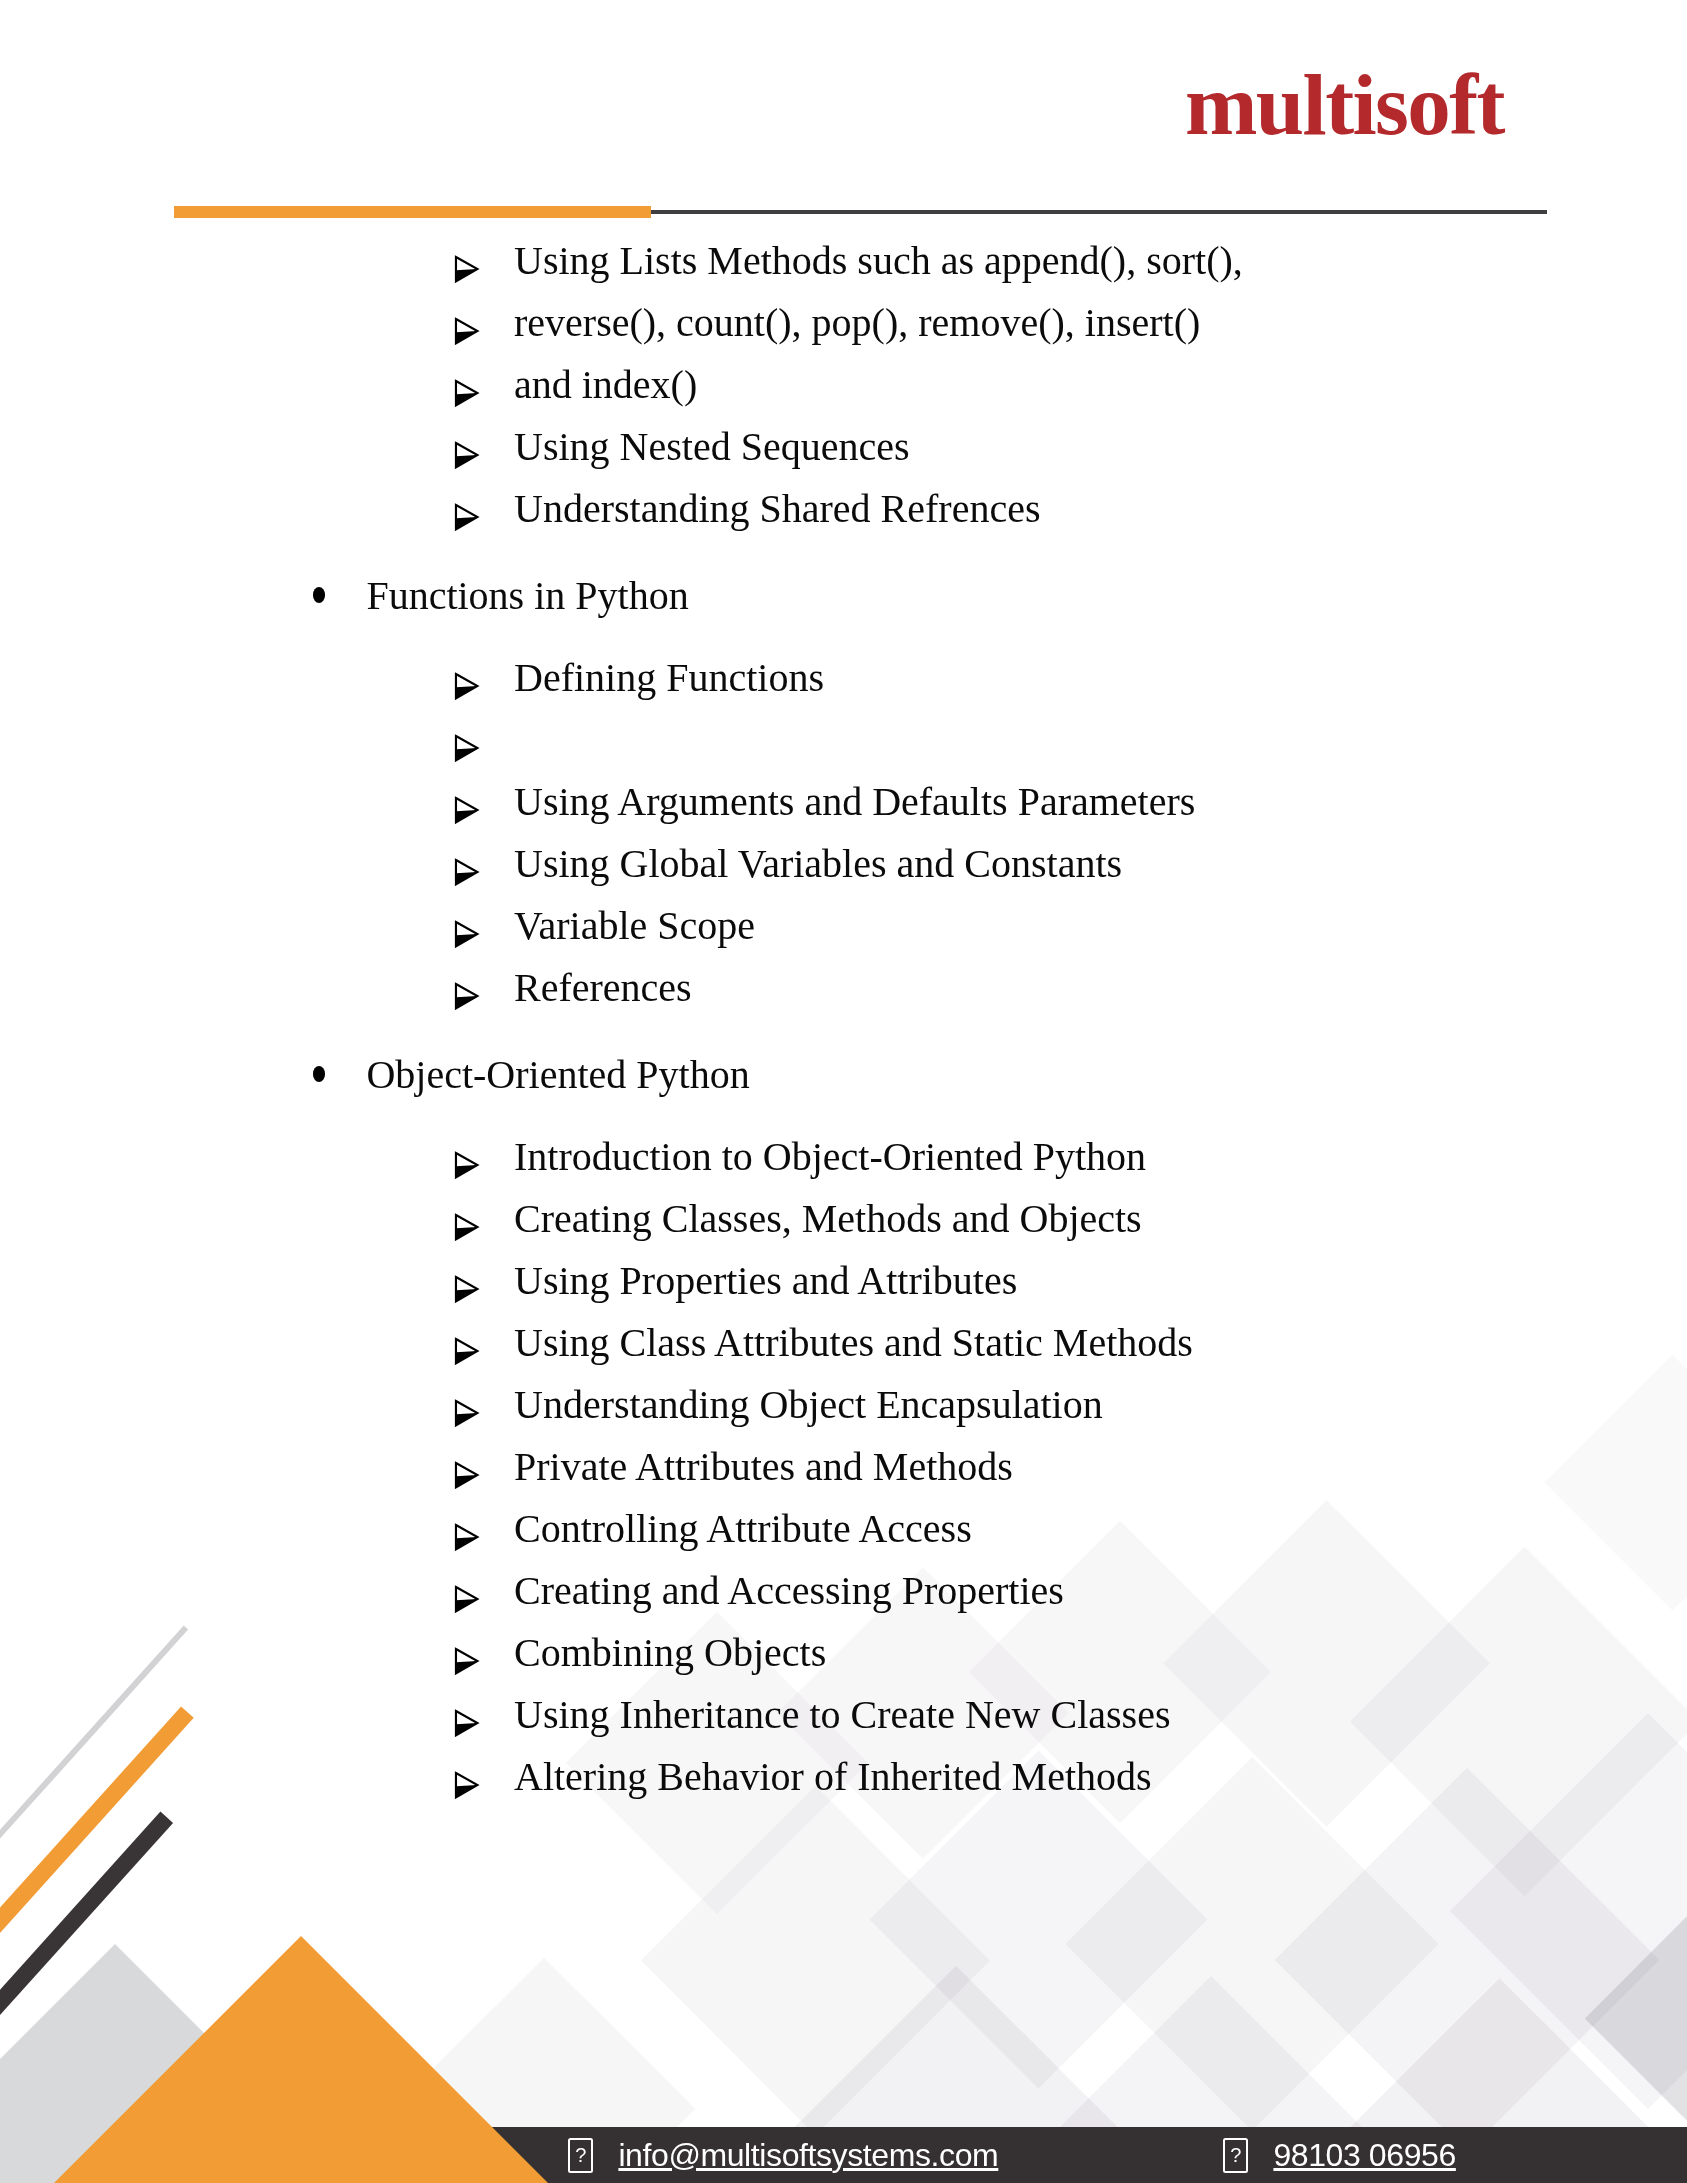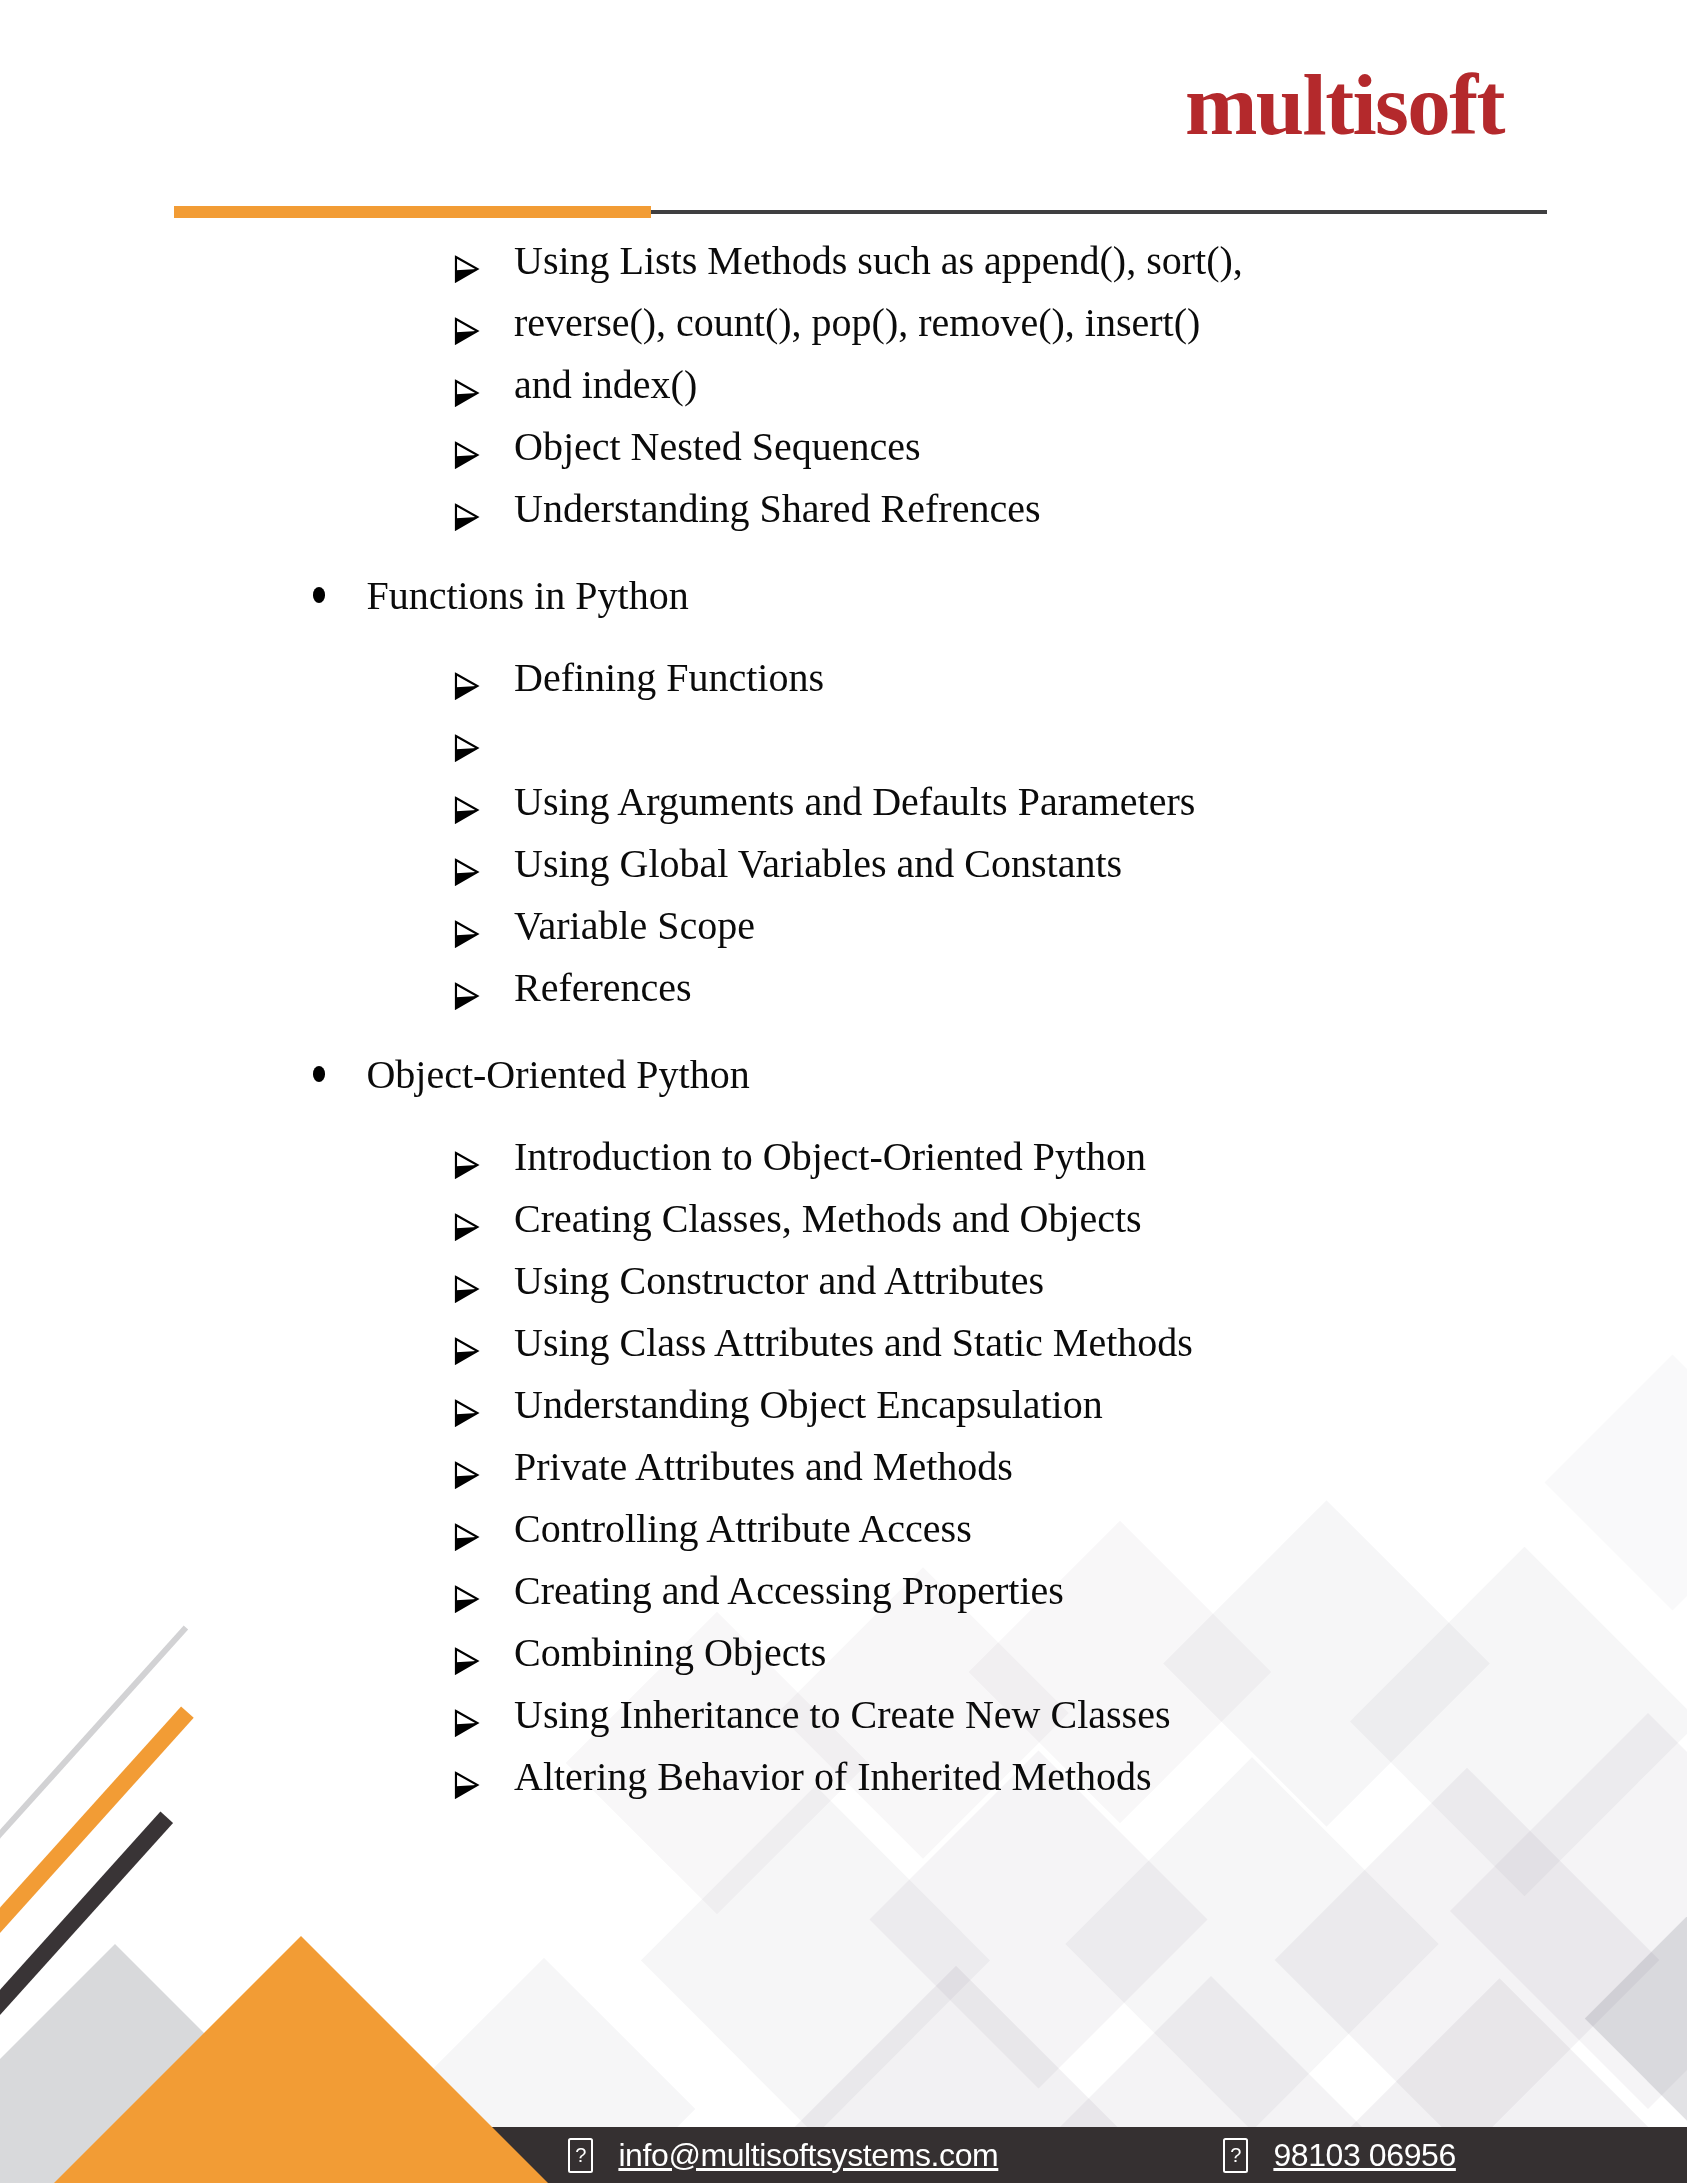--- a/index.html
+++ b/index.html
@@ -118,21 +118,21 @@
             <path d="M1.3 1.2 L14.3 8.5 L1.3 16 Z" fill="#ffffff" stroke="#000000" stroke-width="1.3"></path>
             <path d="M1.3 9.2 L14.3 8.5 L1.3 16 Z" fill="#000000"></path>
           </svg></span>
         <span>and index()</span>
       </div>
       <div class="row arrow">
         <span class="arrow-ic"><svg viewBox="0 0 16 17" width="28" height="28">
             <path d="M1.3 1.2 L14.3 8.5 L1.3 16 Z" fill="#ffffff" stroke="#000000" stroke-width="1.3"></path>
             <path d="M1.3 9.2 L14.3 8.5 L1.3 16 Z" fill="#000000"></path>
           </svg></span>
-        <span>Object Nested Sequences</span>
+        <span>Using Nested Sequences</span>
       </div>
       <div class="row arrow">
         <span class="arrow-ic"><svg viewBox="0 0 16 17" width="28" height="28">
             <path d="M1.3 1.2 L14.3 8.5 L1.3 16 Z" fill="#ffffff" stroke="#000000" stroke-width="1.3"></path>
             <path d="M1.3 9.2 L14.3 8.5 L1.3 16 Z" fill="#000000"></path>
           </svg></span>
         <span>Understanding Shared Refrences</span>
       </div>
       <div class="row heading">
         <span class="dot"></span>
@@ -195,21 +195,21 @@
             <path d="M1.3 1.2 L14.3 8.5 L1.3 16 Z" fill="#ffffff" stroke="#000000" stroke-width="1.3"></path>
             <path d="M1.3 9.2 L14.3 8.5 L1.3 16 Z" fill="#000000"></path>
           </svg></span>
         <span>Creating Classes, Methods and Objects</span>
       </div>
       <div class="row arrow">
         <span class="arrow-ic"><svg viewBox="0 0 16 17" width="28" height="28">
             <path d="M1.3 1.2 L14.3 8.5 L1.3 16 Z" fill="#ffffff" stroke="#000000" stroke-width="1.3"></path>
             <path d="M1.3 9.2 L14.3 8.5 L1.3 16 Z" fill="#000000"></path>
           </svg></span>
-        <span>Using Constructor and Attributes</span>
+        <span>Using Properties and Attributes</span>
       </div>
       <div class="row arrow">
         <span class="arrow-ic"><svg viewBox="0 0 16 17" width="28" height="28">
             <path d="M1.3 1.2 L14.3 8.5 L1.3 16 Z" fill="#ffffff" stroke="#000000" stroke-width="1.3"></path>
             <path d="M1.3 9.2 L14.3 8.5 L1.3 16 Z" fill="#000000"></path>
           </svg></span>
         <span>Using Class Attributes and Static Methods</span>
       </div>
       <div class="row arrow">
         <span class="arrow-ic"><svg viewBox="0 0 16 17" width="28" height="28">

